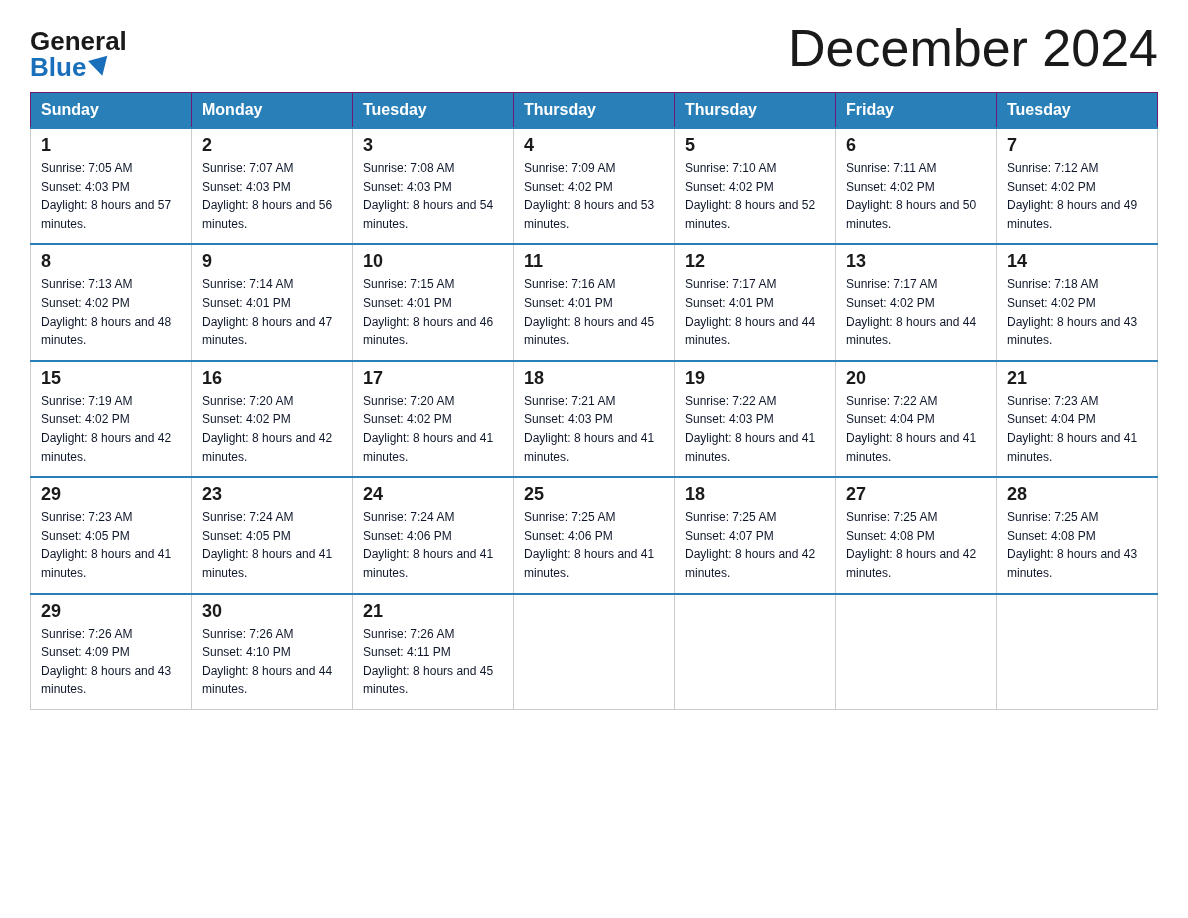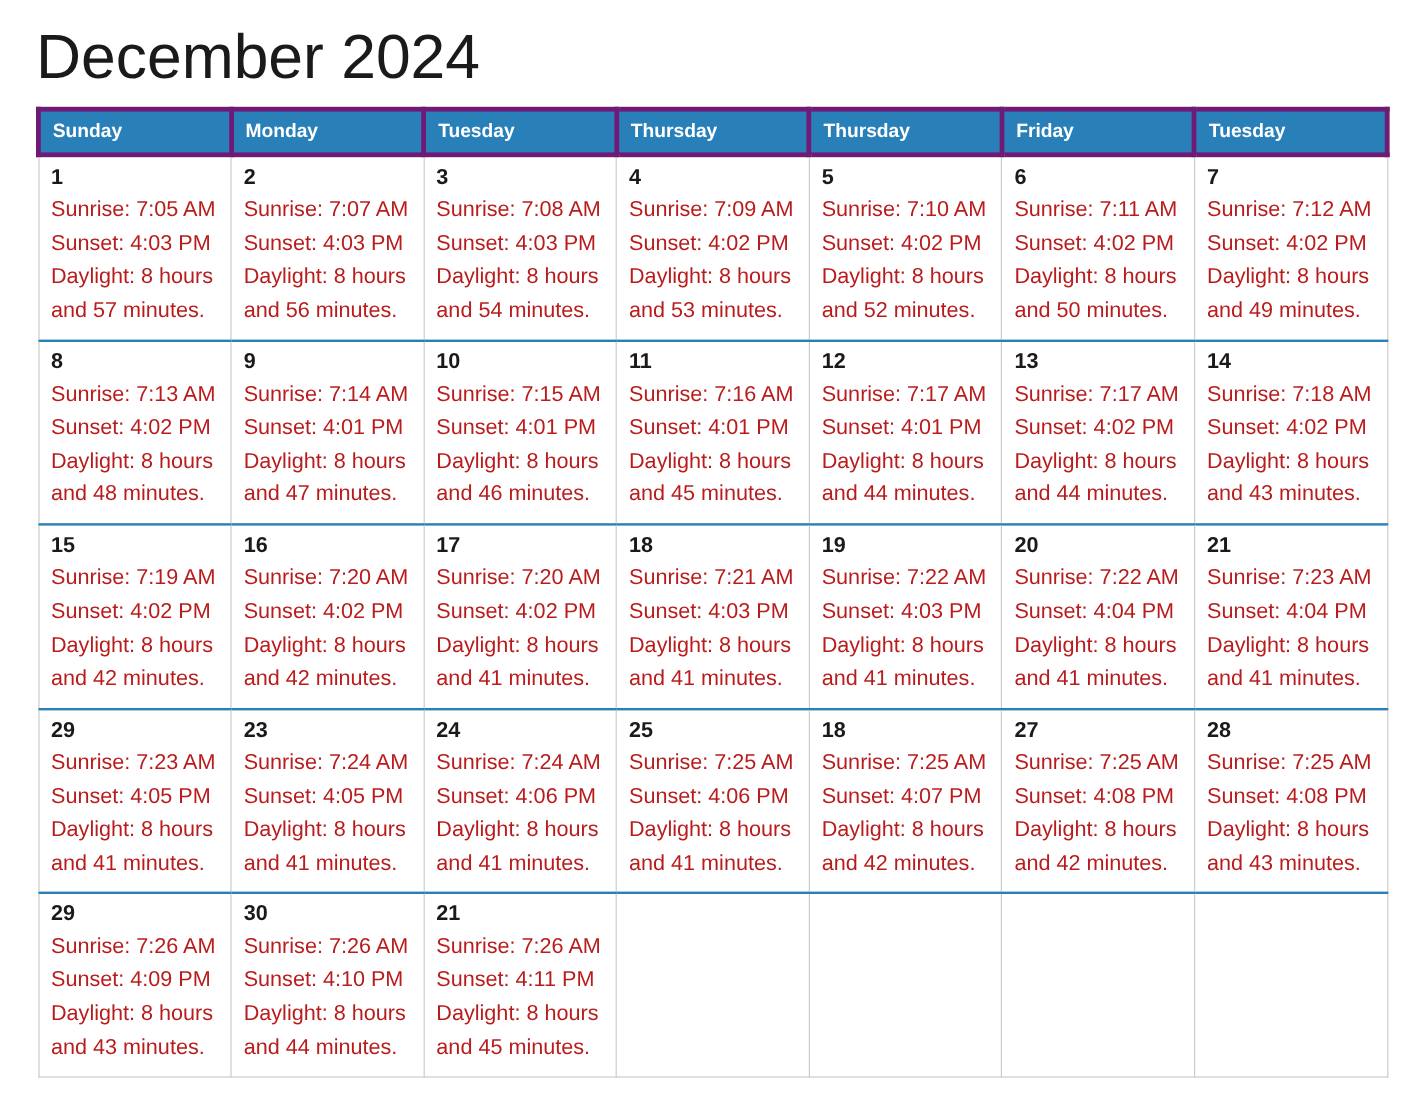--- a/index.html
+++ b/index.html
@@ -66,21 +66,21 @@
       border-collapse: collapse;
       margin-top: 12px;
     }
     .calendar-table th {
       background-color: #2980b9;
       color: #fff;
       font-size: 16px;
       font-weight: bold;
       padding: 8px 10px;
       text-align: left;
-      border: 4px solid #701a75;
+      border: 1px solid #701a75;
     }
     .calendar-table td {
       vertical-align: top;
       padding: 6px 10px 10px 10px;
       border: 1px solid #ccc;
       width: 14.28%;
       min-height: 90px;
       font-size: 13px;
       color: #333;
       background: #fff;
@@ -92,32 +92,39 @@
       border-top: 2px solid #2980b9;
     }
     .day-number {
       font-size: 18px;
       font-weight: bold;
       color: #1a1a1a;
       margin-bottom: 3px;
       display: block;
     }
     .day-info {
-      font-size: 18px;
-      color: #b91c1c;
+      font-size: 12px;
+      color: #0f172a;
       line-height: 1.55;
     }
     .empty-cell {
       background: #fff;
     }
   </style>
 </head>
 <body>
 
 <div class="header">
+  <div class="logo">
+    <span class="logo-general">General</span>
+    <span class="logo-blue">
+      <span>Blue</span>
+      <span class="logo-triangle"></span>
+    </span>
+  </div>
   <div class="title-block">
     <div class="month-title">December 2024</div>
   </div>
 </div>
 
 <table class="calendar-table">
   <thead>
     <tr>
       <th>Sunday</th>
       <th>Monday</th>

